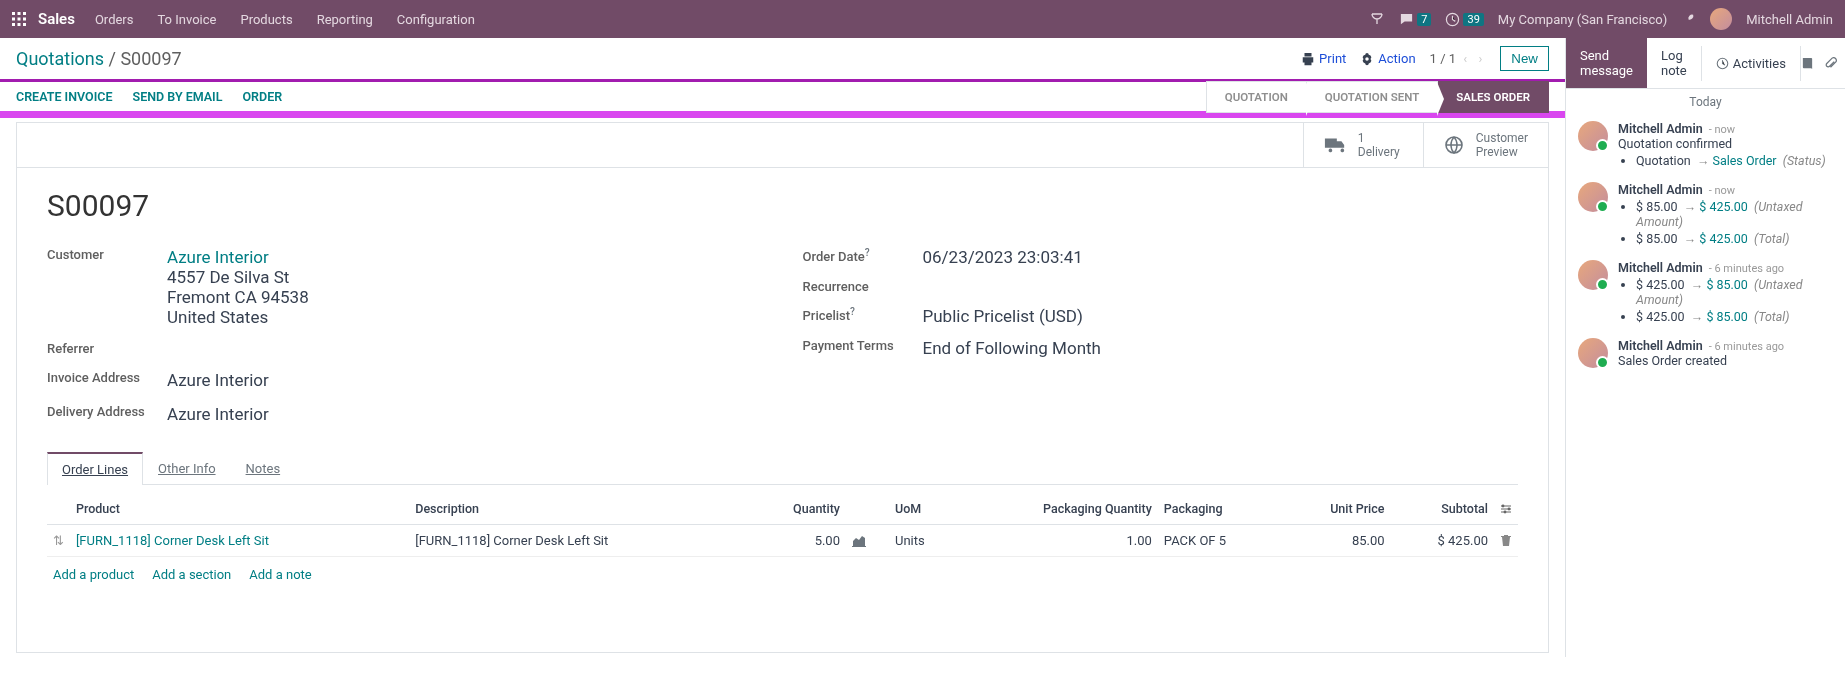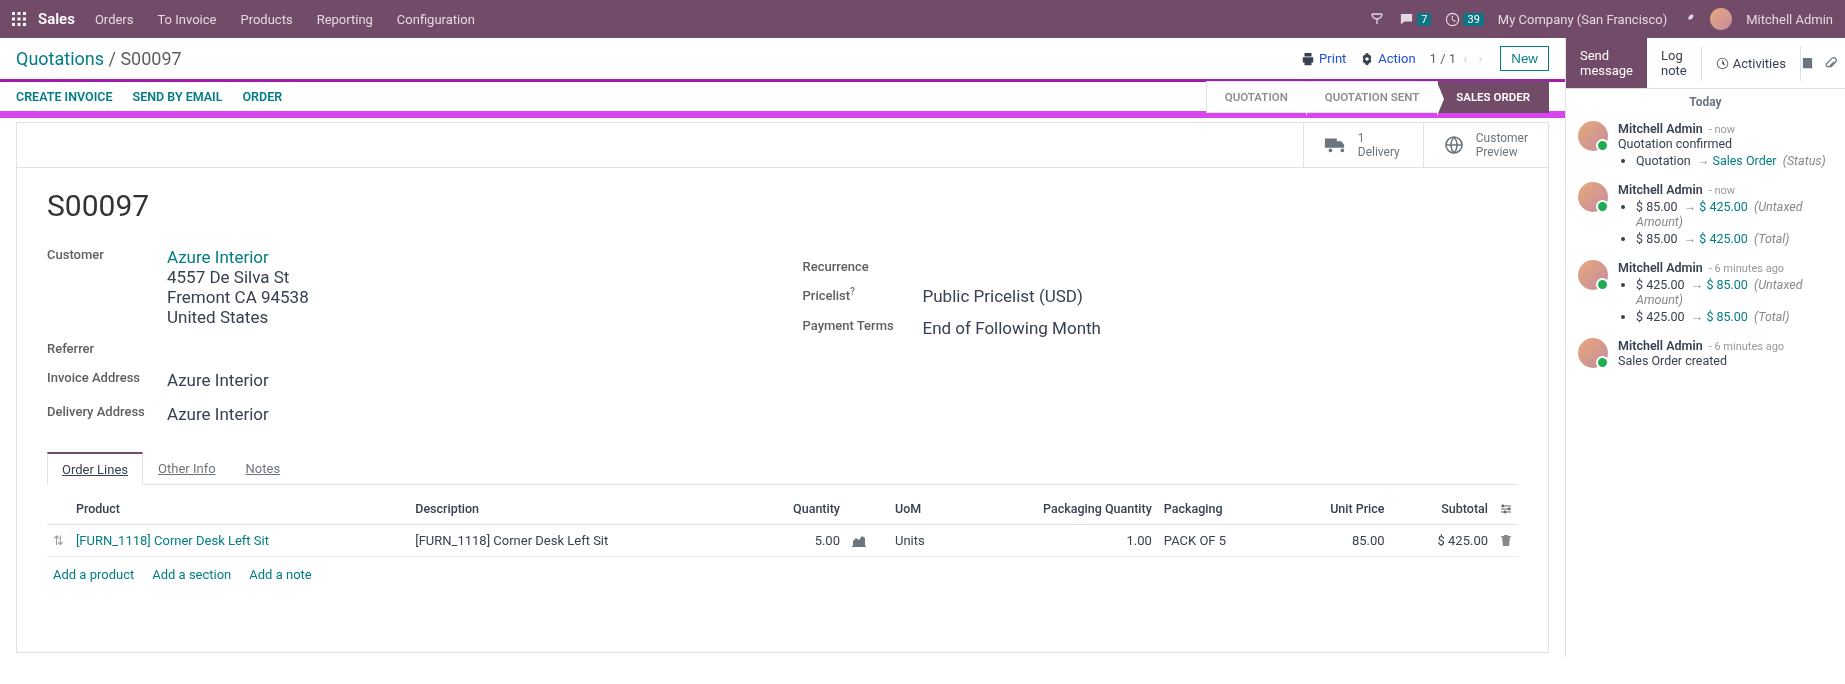--- a/index.html
+++ b/index.html
@@ -73,21 +73,21 @@
 
 .footer-actions { display: flex; justify-content: flex-end; gap: 20px; padding: 14px 6px; }
 .footer-action { color: #017e84; font-weight: 600; font-size: 12.5px; cursor: pointer; }
 
 .chat-topbar { display: flex; align-items: center; border-bottom: 1px solid #dee2e6; padding-left: 0; }
 .chat-btn { padding: 10px 14px; font-size: 13px; cursor: pointer; }
 .chat-btn.primary { background: #714B67; color: #fff; }
 .chat-btn.act { border: 1px solid #dee2e6; border-top: none; border-bottom: none; display: flex; align-items: center; gap: 4px; }
 .chat-right { margin-left: auto; display: flex; align-items: center; gap: 10px; padding-right: 12px; color: #6c757d; }
 
-.chat-date { text-align: center; color: #6c757d; font-weight: 700; font-size: 12px; padding: 6px 0; }
+.chat-date { text-align: center; color: #6c757d; font-weight: 400; font-size: 12px; padding: 6px 0; }
 .msg { display: flex; gap: 10px; padding: 6px 12px; }
 .msg-avatar { width: 30px; height: 30px; border-radius: 50%; background: linear-gradient(135deg, #e8a87c, #c38d9e); flex-shrink: 0; position: relative; }
 .msg-avatar::after { content: ''; position: absolute; bottom: -1px; right: -1px; width: 9px; height: 9px; background: #1fad51; border: 2px solid #fff; border-radius: 50%; }
 .msg-body { flex: 1; font-size: 12.5px; }
 .msg-head { display: flex; align-items: baseline; gap: 6px; }
 .msg-author { font-weight: 600; color: #374151; }
 .msg-time { color: #999; font-size: 11px; }
 .track-list { list-style: disc; padding-left: 18px; margin-top: 2px; }
 .track-list li { margin-bottom: 2px; }
 .old-val { color: #374151; }
@@ -247,20 +247,24 @@
           <div class="field-label">Invoice Address</div>
           <div class="field-value">Azure Interior</div>
         </div>
         <div class="field-row" style="margin-top:14px;">
           <div class="field-label">Delivery Address</div>
           <div class="field-value">Azure Interior</div>
         </div>
       </div>
 
       <div class="form-col">
+        <div class="field-row">
+          <div class="field-label"><span>Order Date</span><span class="qmark">?</span></div>
+          <div class="field-value">06/23/2023 23:03:41</div>
+        </div>
         <div class="field-row" style="margin-top:12px;">
           <div class="field-label">Recurrence</div>
           <div class="field-value"></div>
         </div>
         <div class="field-row" style="margin-top:12px;">
           <div class="field-label"><span>Pricelist</span><span class="qmark">?</span></div>
           <div class="field-value">Public Pricelist (USD)</div>
         </div>
         <div class="field-row" style="margin-top:12px;">
           <div class="field-label">Payment Terms</div>

